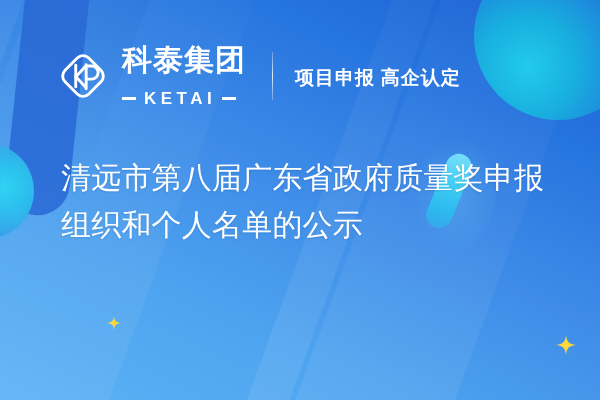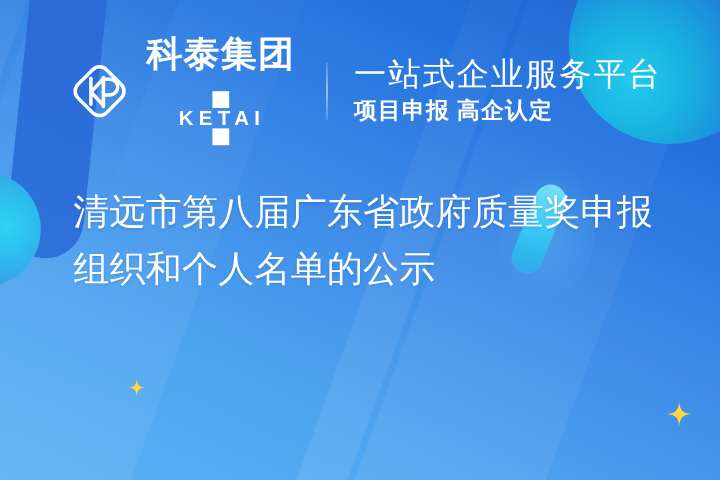--- a/index.html
+++ b/index.html
@@ -166,21 +166,20 @@
     line-height: 1.02;
     letter-spacing: 1px;
     white-space: nowrap;
   }
 
   #logo-en-row {
     display: flex;
     align-items: center;
     margin-top: 14px;
     white-space: nowrap;
-    flex-direction: column;
   }
   .en-dash {
     display: inline-block;
     width: 14px;
     height: 3px;
     background: #ffffff;
     flex: 0 0 14px;
   }
   #logo-en {
     color: #ffffff;
@@ -288,21 +287,20 @@
           <span class="en-dash"></span>
           <span id="logo-en">KETAI</span>
           <span class="en-dash"></span>
         </div>
       </div>
     </div>
 
     <div id="divider"></div>
 
     <div id="slogan-block">
-      <div id="slogan-main">一站式企业服务平台</div>
       <div id="slogan-sub">项目申报 高企认定</div>
     </div>
 
   </div>
 
   <div id="headline">清远市第八届广东省政府质量奖申报组织和个人名单的公示</div>
 
 </div>
 
 </body></html>

